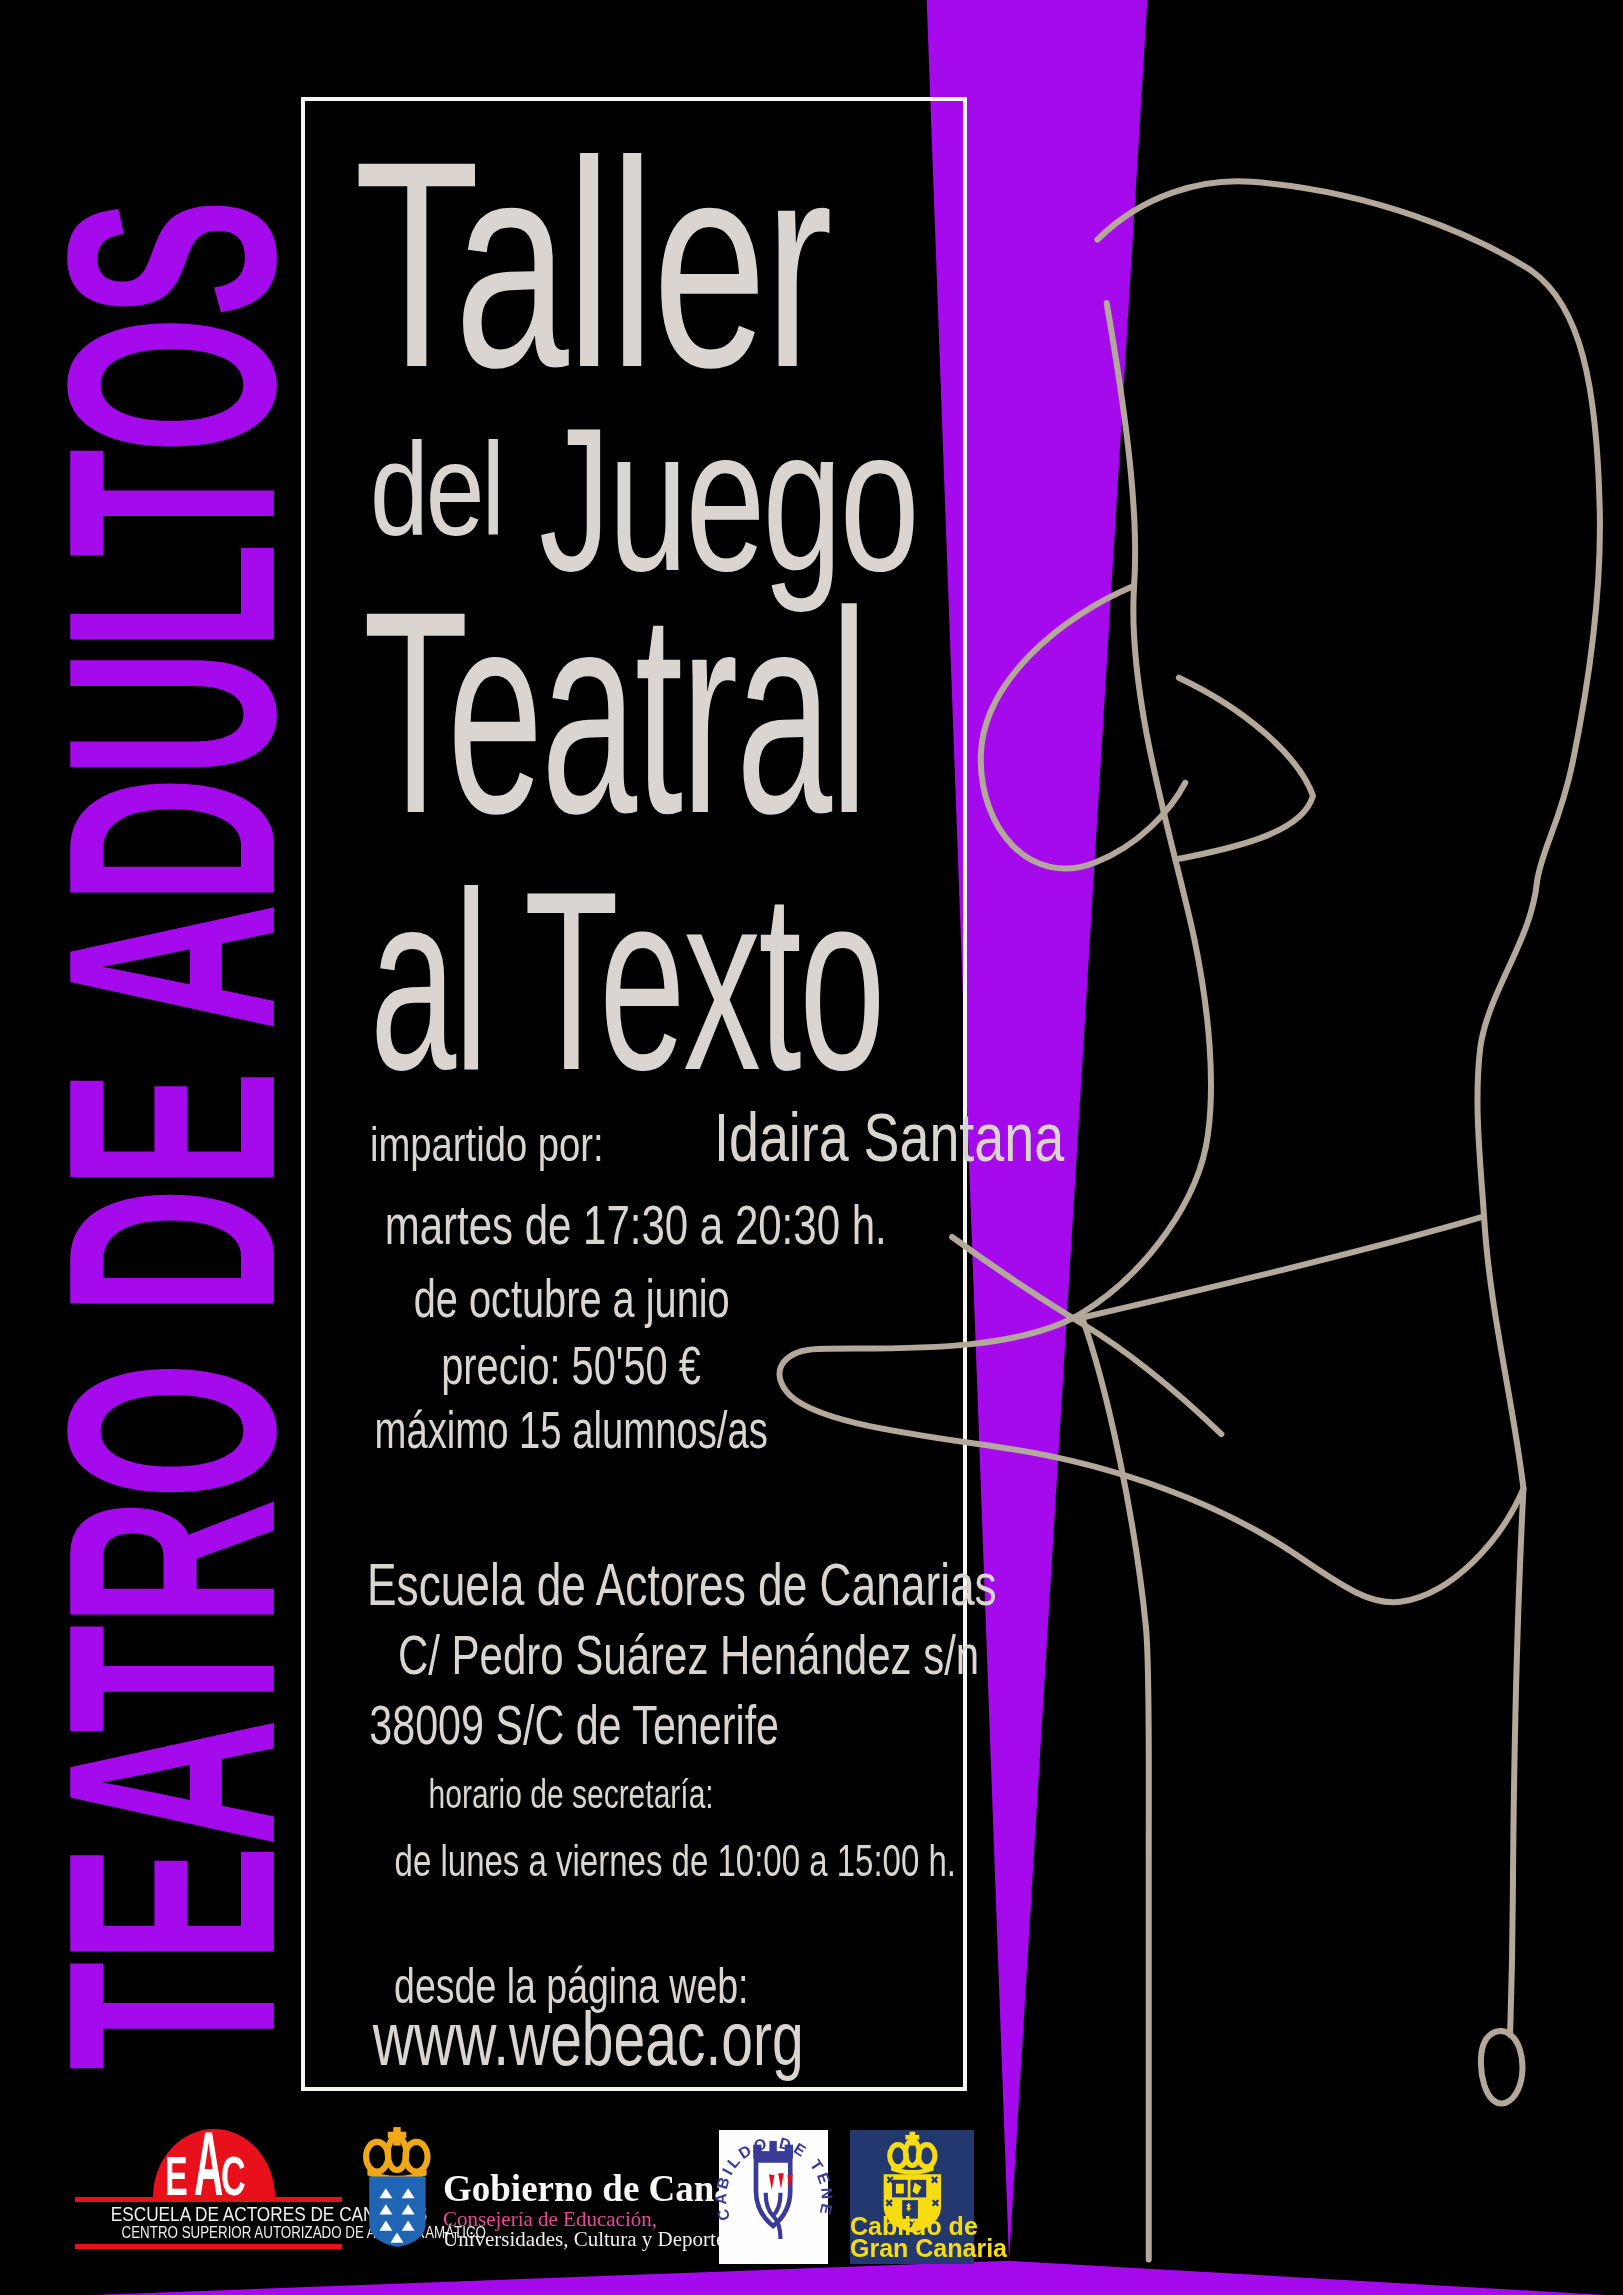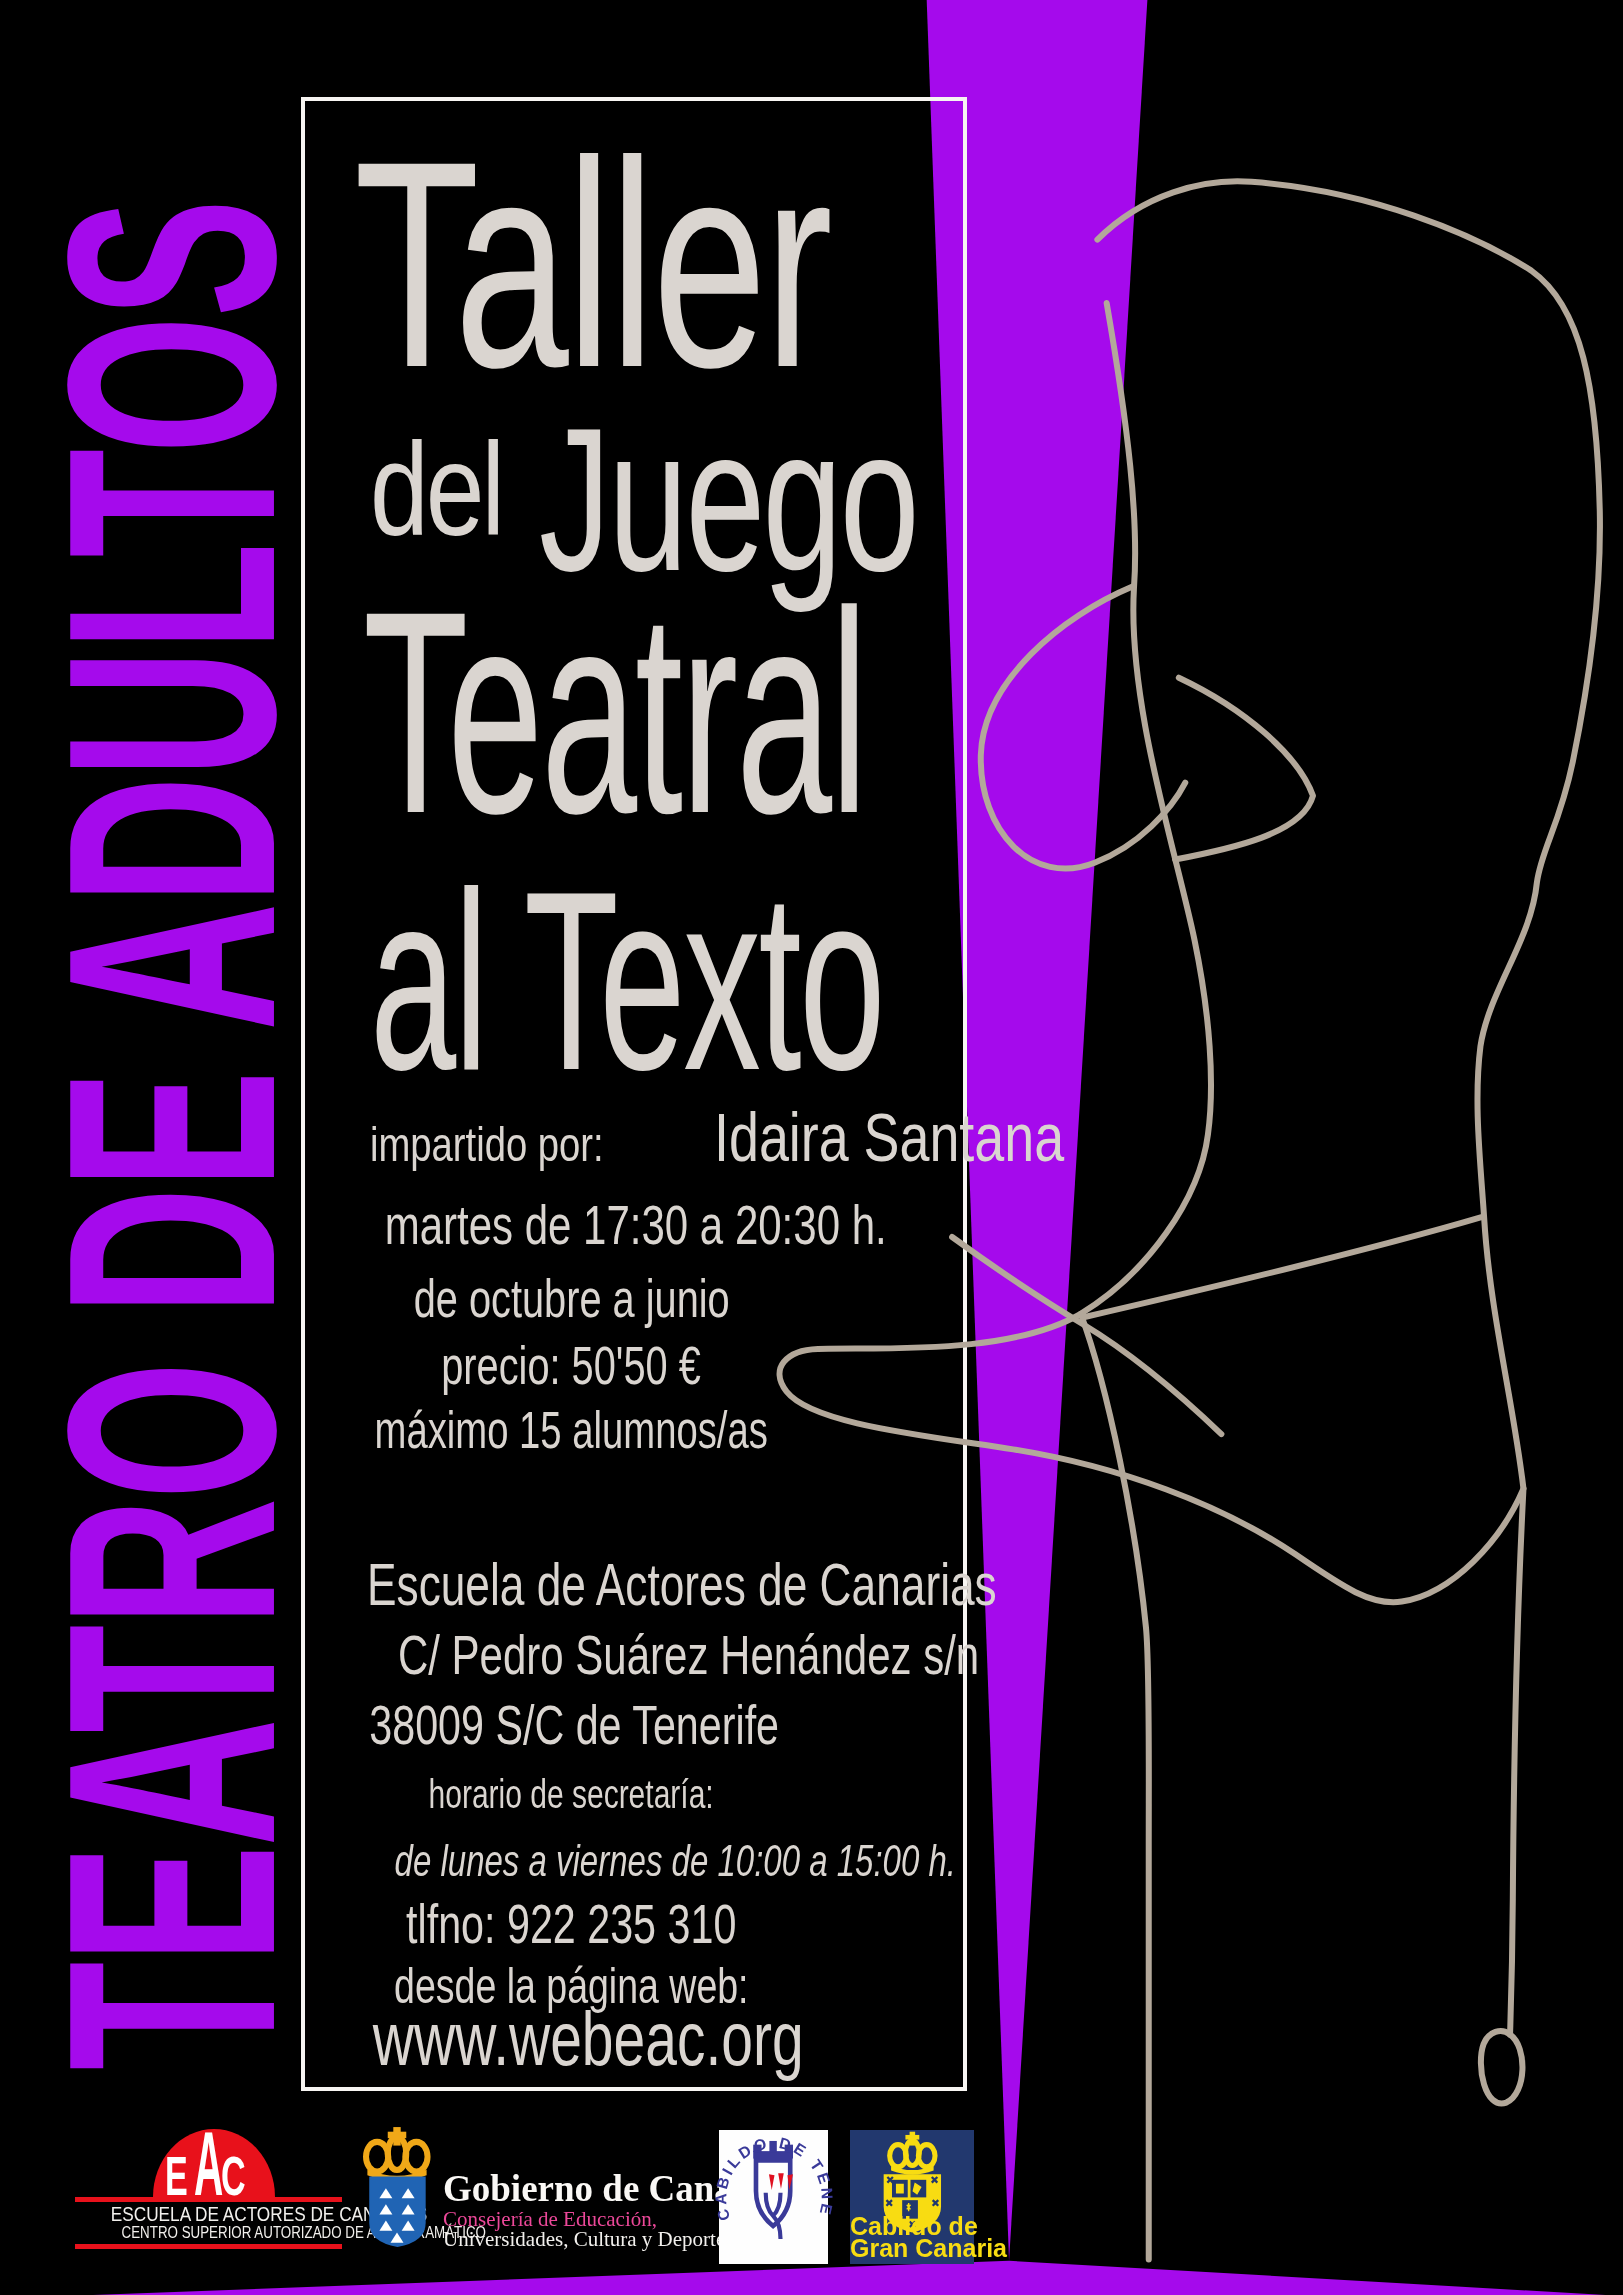--- a/index.html
+++ b/index.html
@@ -105,25 +105,22 @@
   <div class="l c" style="top:1627px;font-size:56px;">
     <span class="s" style="transform:scaleX(0.75);">C/ Pedro Suárez Henández s/n</span>
   </div>
   <div class="l c" style="top:1698px;font-size:55px;">
     <span class="s" style="transform:scaleX(0.75);">38009 S/C de Tenerife</span>
   </div>
 
   <div class="l c" style="top:1774px;font-size:40px;">
     <span class="s" style="transform:scaleX(0.75);">horario de secretaría:</span>
   </div>
-  <div class="l c" style="top:1839px;font-size:44px;font-style:italic;">
+  <div class="l c" style="top:1839px;font-size:44px;">
     <span class="s" style="transform:scaleX(0.75);">de lunes a viernes de 10:00 a 15:00 h.</span>
-  </div>
-  <div class="l c" style="top:1897px;font-size:55px;">
-    <span class="s" style="transform:scaleX(0.75);">tlfno:  922 235 310</span>
   </div>
 
   <div class="l c" style="top:1961px;font-size:50px;">
     <span class="s" style="transform:scaleX(0.75);">desde la página web:</span>
   </div>
   <div class="l c" style="top:2001px;font-size:76px;">
     <span class="s" style="transform:scaleX(0.75);">www.webeac.org</span>
   </div>
 
   <div class="dome" style="left:153px;top:2129px;width:122px;height:68px;"></div>

